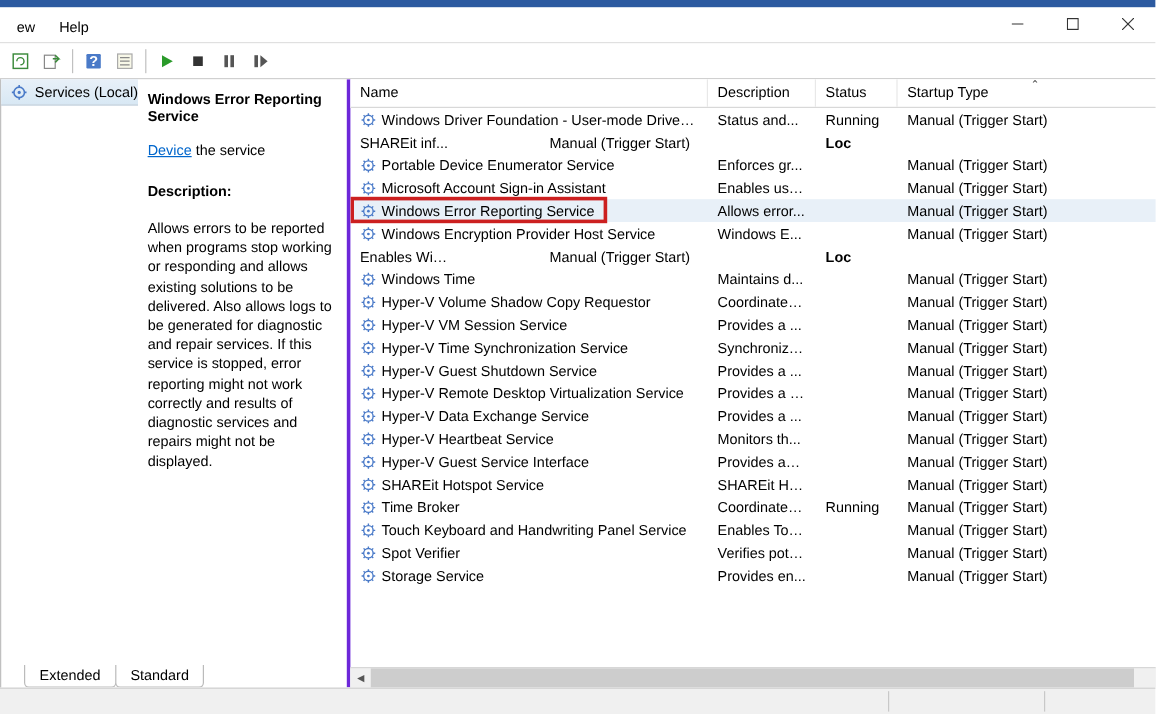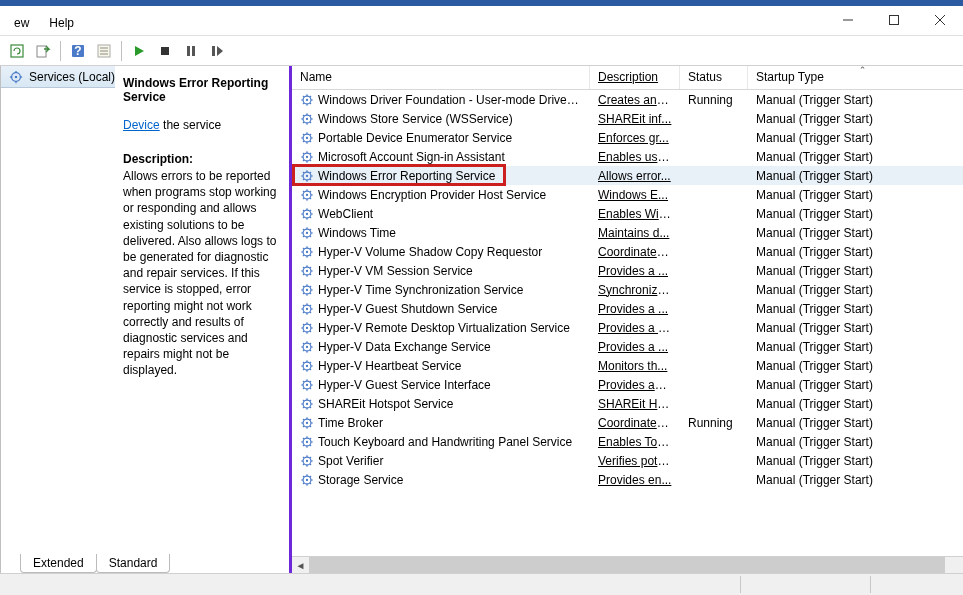--- a/index.html
+++ b/index.html
@@ -22,28 +22,28 @@
 
 .tree-header { height: 22px; background: linear-gradient(#e8f0f8, #d8e8f4); border-bottom: 1px solid #b8c8d8; display: flex; align-items: center; padding-left: 8px; position: relative; }
 .tree-header .gear-icon { margin-right: 6px; }
 
 .split { flex: 1; display: flex; overflow: hidden; }
 
 .detail-panel { width: 214px; padding: 10px 12px 10px 8px; overflow: hidden; }
 .detail-title { font-weight: bold; margin-bottom: 14px; }
 .start-link { color: #0066cc; text-decoration: underline; }
 .desc-label { margin-top: 20px; font-weight: bold; }
-.desc-text { margin-top: 2px; line-height: 1.35; }
+.desc-text { margin-top: 16px; line-height: 1.35; }
 
 .list-panel { flex: 1; display: flex; flex-direction: column; border-left: 3px solid #6d28d9; position: relative; }
 
 .list-header { height: 24px; display: flex; border-bottom: 1px solid #d8d8d8; background: #fff; }
 .col { padding: 4px 8px; border-right: 1px solid #e8e8e8; position: relative; white-space: nowrap; overflow: hidden; text-overflow: ellipsis; }
 .col-name { width: 298px; }
-.col-desc { width: 90px; text-decoration: underline; }
+.col-desc { width: 90px; }
 .col-status { width: 68px; }
 .col-startup { width: 230px; }
 .col-logon { flex: 1; font-weight: bold; }
 .sort-arrow { position: absolute; left: 50%; top: -1px; transform: translateX(-50%); font-size: 9px; color: #555; }
 
 .list-body { flex: 1; overflow: hidden; position: relative; }
 .row { height: 19px; display: flex; align-items: center; white-space: nowrap; }
 .row.selected { background: #e8f0f8; }
 .row .col { border-right: none; padding: 1px 8px; overflow: hidden; text-overflow: ellipsis; }
 .highlight-box { position: absolute; border: 3px solid #cc2020; pointer-events: none; left: 0; top: 74px; width: 214px; height: 22px; }
@@ -193,40 +193,26 @@
                       <line x1="8" y1="1.5" x2="8" y2="3.5"></line>
                       <line x1="8" y1="12.5" x2="8" y2="14.5"></line>
                       <line x1="1.5" y1="8" x2="3.5" y2="8"></line>
                       <line x1="12.5" y1="8" x2="14.5" y2="8"></line>
                       <line x1="3.4" y1="3.4" x2="4.8" y2="4.8"></line>
                       <line x1="11.2" y1="11.2" x2="12.6" y2="12.6"></line>
                       <line x1="12.6" y1="3.4" x2="11.2" y2="4.8"></line>
                       <line x1="4.8" y1="11.2" x2="3.4" y2="12.6"></line>
                     </g>
                   </svg></span>Windows Driver Foundation - User-mode Driver Fr...</div>
-              <div class="col col-desc">Creates and...</div>
+              <div class="col col-desc">Status and...</div>
               <div class="col col-status">Running</div>
               <div class="col col-startup">Manual (Trigger Start)</div>
               <div class="col col-logon">Loc</div>
             </div>
             <div class="row">
-              <div class="col col-name"><span class="gear-icon" style="vertical-align:-3px;margin-right:4px"><svg viewBox="0 0 16 16" width="14" height="14">
-                    <circle cx="8" cy="8" r="4.5" fill="none" stroke="#4a7ac8" stroke-width="1.3"></circle>
-                    <circle cx="8" cy="8" r="1.3" fill="#4a7ac8"></circle>
-                    <g stroke="#4a7ac8" stroke-width="1.3">
-                      <line x1="8" y1="1.5" x2="8" y2="3.5"></line>
-                      <line x1="8" y1="12.5" x2="8" y2="14.5"></line>
-                      <line x1="1.5" y1="8" x2="3.5" y2="8"></line>
-                      <line x1="12.5" y1="8" x2="14.5" y2="8"></line>
-                      <line x1="3.4" y1="3.4" x2="4.8" y2="4.8"></line>
-                      <line x1="11.2" y1="11.2" x2="12.6" y2="12.6"></line>
-                      <line x1="12.6" y1="3.4" x2="11.2" y2="4.8"></line>
-                      <line x1="4.8" y1="11.2" x2="3.4" y2="12.6"></line>
-                    </g>
-                  </svg></span>Windows Store Service (WSService)</div>
               <div class="col col-desc">SHAREit inf...</div>
               <div class="col col-status"></div>
               <div class="col col-startup">Manual (Trigger Start)</div>
               <div class="col col-logon">Loc</div>
             </div>
             <div class="row">
               <div class="col col-name"><span class="gear-icon" style="vertical-align:-3px;margin-right:4px"><svg viewBox="0 0 16 16" width="14" height="14">
                     <circle cx="8" cy="8" r="4.5" fill="none" stroke="#4a7ac8" stroke-width="1.3"></circle>
                     <circle cx="8" cy="8" r="1.3" fill="#4a7ac8"></circle>
                     <g stroke="#4a7ac8" stroke-width="1.3">
@@ -299,34 +285,20 @@
                       <line x1="12.6" y1="3.4" x2="11.2" y2="4.8"></line>
                       <line x1="4.8" y1="11.2" x2="3.4" y2="12.6"></line>
                     </g>
                   </svg></span>Windows Encryption Provider Host Service</div>
               <div class="col col-desc">Windows E...</div>
               <div class="col col-status"></div>
               <div class="col col-startup">Manual (Trigger Start)</div>
               <div class="col col-logon">Loc</div>
             </div>
             <div class="row">
-              <div class="col col-name"><span class="gear-icon" style="vertical-align:-3px;margin-right:4px"><svg viewBox="0 0 16 16" width="14" height="14">
-                    <circle cx="8" cy="8" r="4.5" fill="none" stroke="#4a7ac8" stroke-width="1.3"></circle>
-                    <circle cx="8" cy="8" r="1.3" fill="#4a7ac8"></circle>
-                    <g stroke="#4a7ac8" stroke-width="1.3">
-                      <line x1="8" y1="1.5" x2="8" y2="3.5"></line>
-                      <line x1="8" y1="12.5" x2="8" y2="14.5"></line>
-                      <line x1="1.5" y1="8" x2="3.5" y2="8"></line>
-                      <line x1="12.5" y1="8" x2="14.5" y2="8"></line>
-                      <line x1="3.4" y1="3.4" x2="4.8" y2="4.8"></line>
-                      <line x1="11.2" y1="11.2" x2="12.6" y2="12.6"></line>
-                      <line x1="12.6" y1="3.4" x2="11.2" y2="4.8"></line>
-                      <line x1="4.8" y1="11.2" x2="3.4" y2="12.6"></line>
-                    </g>
-                  </svg></span>WebClient</div>
               <div class="col col-desc">Enables Win...</div>
               <div class="col col-status"></div>
               <div class="col col-startup">Manual (Trigger Start)</div>
               <div class="col col-logon">Loc</div>
             </div>
             <div class="row">
               <div class="col col-name"><span class="gear-icon" style="vertical-align:-3px;margin-right:4px"><svg viewBox="0 0 16 16" width="14" height="14">
                     <circle cx="8" cy="8" r="4.5" fill="none" stroke="#4a7ac8" stroke-width="1.3"></circle>
                     <circle cx="8" cy="8" r="1.3" fill="#4a7ac8"></circle>
                     <g stroke="#4a7ac8" stroke-width="1.3">

